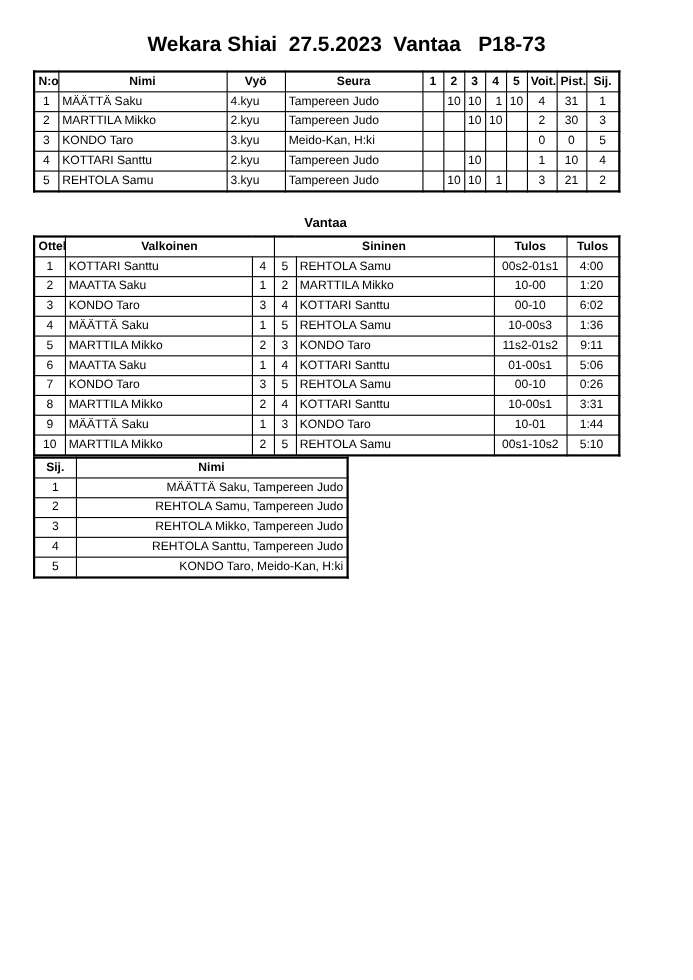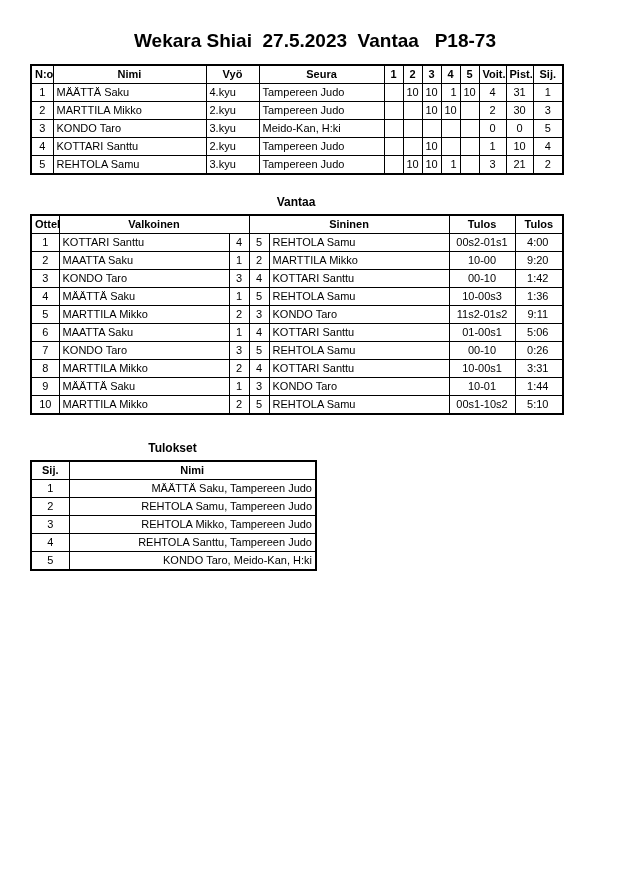--- a/index.html
+++ b/index.html
@@ -233,30 +233,30 @@
           <td>00s2-01s1</td>
           <td>4:00</td>
         </tr>
         <tr>
           <td>2</td>
           <td>MAATTA Saku</td>
           <td>1</td>
           <td>2</td>
           <td>MARTTILA Mikko</td>
           <td>10-00</td>
-          <td>9:20</td>
+          <td>1:20</td>
         </tr>
         <tr>
           <td>3</td>
           <td>KONDO Taro</td>
           <td>3</td>
           <td>4</td>
           <td>KOTTARI Santtu</td>
           <td>00-10</td>
-          <td>1:42</td>
+          <td>6:02</td>
         </tr>
         <tr>
           <td>4</td>
           <td>MÄÄTTÄ Saku</td>
           <td>1</td>
           <td>5</td>
           <td>REHTOLA Samu</td>
           <td>10-00s3</td>
           <td>1:36</td>
         </tr>
@@ -310,21 +310,20 @@
           <td>MARTTILA Mikko</td>
           <td>2</td>
           <td>5</td>
           <td>REHTOLA Samu</td>
           <td>00s1-10s2</td>
           <td>5:10</td>
         </tr>
       </tbody>
   </table>
 
-  <div class="section-heading r-heading">Tulokset</div>
 
   <table class="t tulokset">
     <colgroup>
       <col style="width:38px">
         <col style="width:247px">
     </colgroup>
     <thead>
       <tr>
         <th>Sij.</th>
         <th>Nimi</th>

